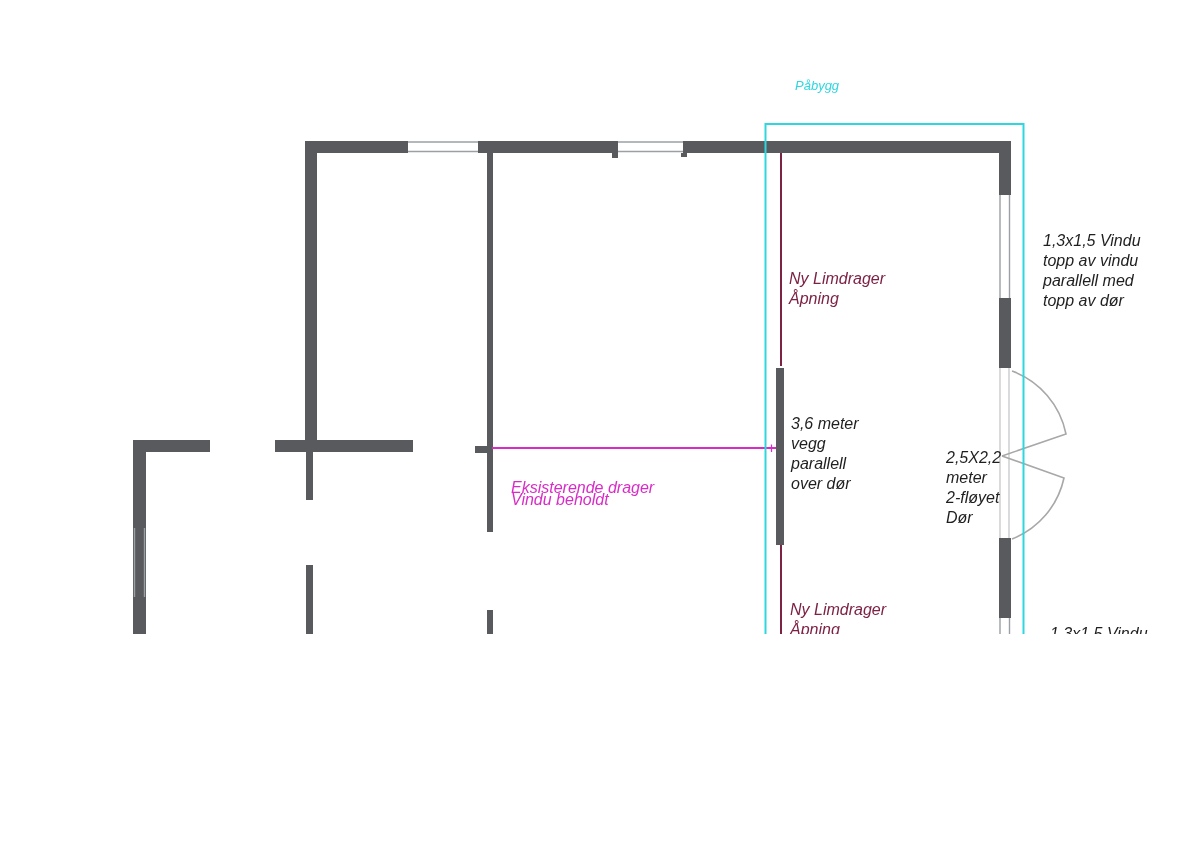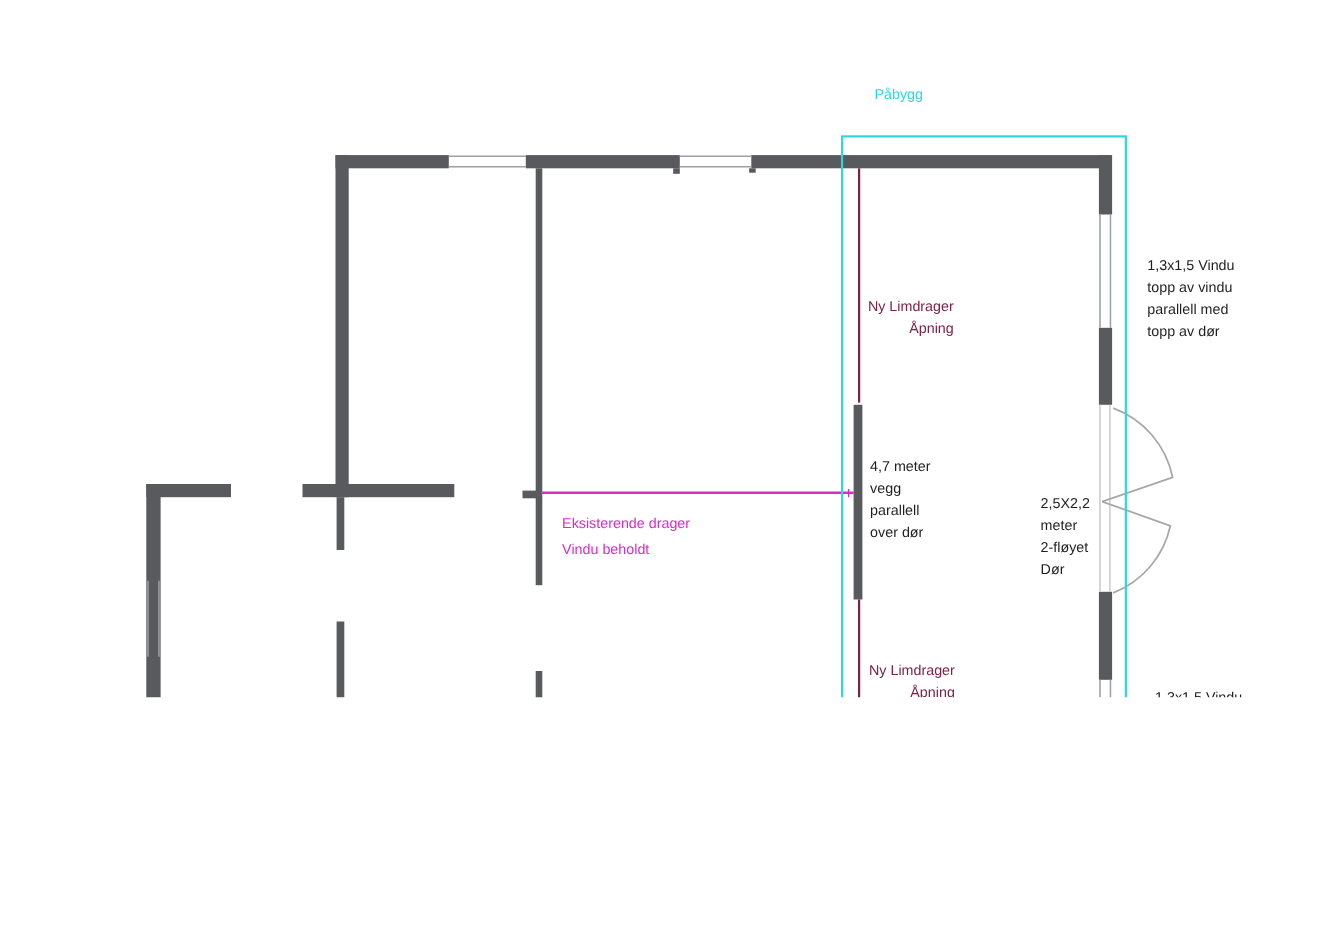--- a/index.html
+++ b/index.html
@@ -12,31 +12,32 @@
     --new-beam:#7d2145;
     --ink:#1f1f1f;
   }
   html,body{margin:0;padding:0;background:#ffffff;}
   .stage{
     position:relative;
     width:1200px;height:634px;
     background:#ffffff;
     font-family:"Liberation Sans","DejaVu Sans",sans-serif;
     overflow:hidden;
+    font-style:italic;
   }
   .stage svg{position:absolute;left:0;top:0;}
   .note{
     position:absolute;
     white-space:pre-line;
-    font-size:13px;
+    font-size:16px;
     line-height:20px;
     color:var(--ink);
   }
   .note.cyan{color:var(--box);font-size:13px;line-height:16px;}
-  .note.maroon{color:var(--new-beam);text-align:right;}
+  .note.maroon{color:var(--new-beam);}
   .note.magenta{color:var(--existing-beam);}
 </style>
 </head>
 <body>
 
 <div class="stage">
 
   <svg width="1200" height="848" viewBox="0 0 1200 848">
 
     <g style="fill:var(--wall)">
@@ -113,31 +114,31 @@
     </g>
 
     <rect x="765.5" y="124" width="258" height="662" fill="none" style="stroke:var(--box);stroke-width:2"></rect>
   </svg>
 
   <div class="note cyan" style="left:795px;top:78px;">Påbygg</div>
 
   <div class="note maroon" style="left:789px;top:269px;">Ny Limdrager
 Åpning</div>
 
-  <div class="note" style="left:791px;top:414px;">4,7 meter
+  <div class="note" style="left:791px;top:414px;">3,6 meter
 vegg
 parallell
 over dør</div>
 
   <div class="note" style="left:946px;top:448px;">2,5X2,2
 meter
 2-fløyet
 Dør</div>
 
-  <div class="note magenta" style="left:511px;top:466px;text-align:right;">Eksisterende drager</div>
+  <div class="note magenta" style="left:511px;top:478px;text-align:right;">Eksisterende drager</div>
   <div class="note magenta" style="left:511px;top:490px;">Vindu beholdt</div>
 
   <div class="note maroon" style="left:790px;top:600px;">Ny Limdrager
 Åpning</div>
 
   <div class="note" style="left:1043px;top:231px;">1,3x1,5 Vindu
 topp av vindu
 parallell med
 topp av dør</div>
 

